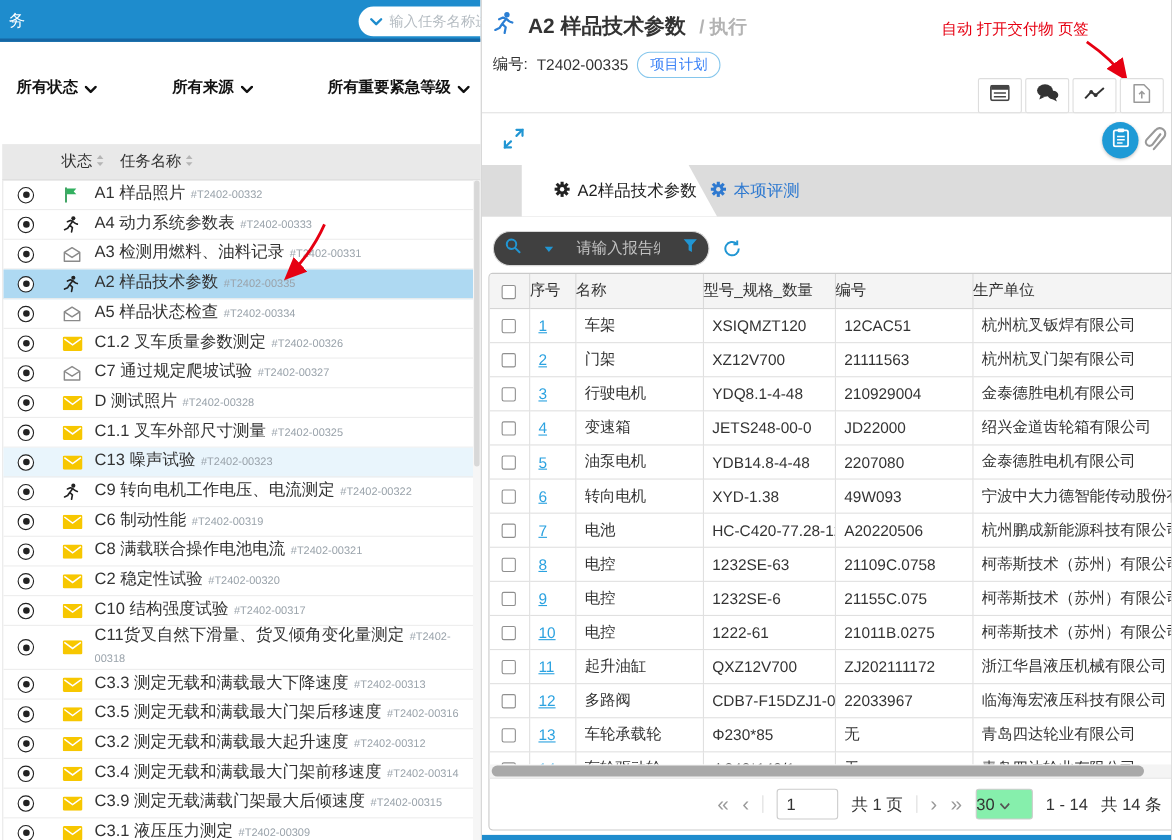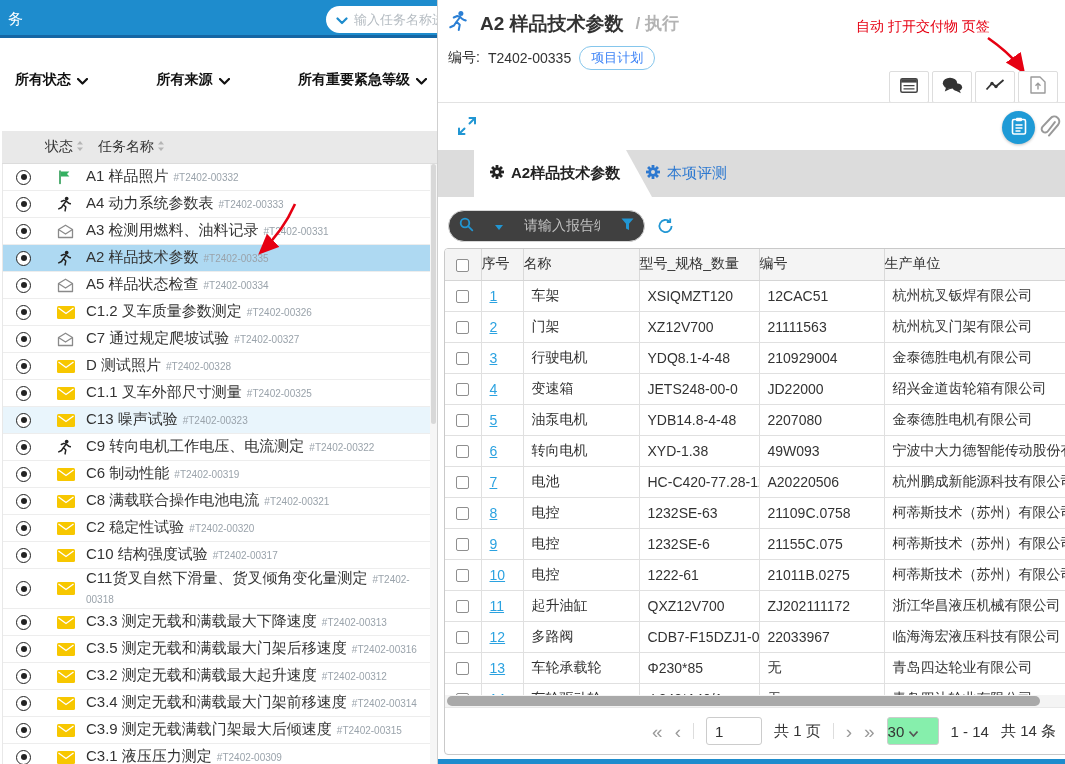--- a/index.html
+++ b/index.html
@@ -9,21 +9,21 @@
   
   .left-panel { position:absolute; left:0; top:0; width:437px; height:764px; background:#fff; overflow:hidden; }
   .topbar { position:relative; height:38px; background:#1e8ccd; border-bottom:3px solid #1566a4; }
   .app-label { position:absolute; left:8px; top:10px; color:#fff; font-size:15px; }
   .top-search { position:absolute; left:326px; top:6px; width:150px; height:27px; background:#fff; border-radius:14px; display:flex; align-items:center; padding-left:10px; gap:6px; }
   .top-search .ph { color:#b5bcc2; font-size:13px; white-space:nowrap; }
   .filters { margin-top:27px; display:flex; justify-content:space-between; align-items:center; padding:0 10px 0 15px; font-size:14px; font-weight:bold; color:#111; height:30px; }
   .filter { display:flex; align-items:center; gap:6px; cursor:pointer; }
   .list-header { position:absolute; top:131px; left:2px; right:0; height:33px; background:#e9e9e9; border-bottom:1px solid #dcdcdc; display:flex; align-items:center; font-size:14px; color:#333; }
   .lh-item { display:flex; align-items:center; gap:3px; cursor:pointer; }
-  .lh-status { margin-left:43px; }
+  .lh-status { margin-left:54px; }
   .lh-name { margin-left:14px; }
   .task-list { position:absolute; top:164px; left:2px; right:7px; bottom:0; overflow:hidden; border-left:1px solid #e8e8e8; }
   .task-row { display:flex; align-items:center; height:27px; border-bottom:1px solid #ededed; font-size:15px; color:#333; overflow:hidden; }
   .task-row.two-line { height:40px; }
   .task-row.selected { background:#aed9f2; }
   .task-row.hover { background:#e9f5fc; }
   .radio { width:15px; height:15px; border:1.5px solid #222; border-radius:50%; margin-left:13px; flex:none; display:flex; align-items:center; justify-content:center; background:#fff; }
   .radio .dot { width:6px; height:6px; background:#222; border-radius:50%; }
   .ticon { width:20px; margin-left:26px; flex:none; display:flex; align-items:center; }
   .ttext { flex:1; margin-left:9px; line-height:18px; overflow:hidden; }
@@ -42,21 +42,21 @@
   .annotation { position:absolute; left:418px; top:18px; color:#e60012; font-size:14px; }
   .toolbar { position:absolute; top:71px; right:7px; display:flex; gap:3px; }
   .tbtn { width:40px; height:32px; border:1px solid #ddd; background:#fff; border-radius:2px; display:flex; align-items:center; justify-content:center; cursor:pointer; }
   .hline { position:absolute; top:102px; left:0; right:0; height:1px; background:#e2e2e2; }
   .expand { position:absolute; left:18px; top:115px; cursor:pointer; display:flex; }
   .float-btns { position:absolute; top:111px; right:3px; display:flex; align-items:center; gap:3px; }
   .circle-btn { width:33px; height:33px; border-radius:50%; background:#1e9ad6; display:flex; align-items:center; justify-content:center; cursor:pointer; box-shadow:0 1px 3px rgba(0,0,0,.25); }
   .clip { display:flex; cursor:pointer; }
   .tabbar { position:absolute; top:150px; left:0; right:0; height:47px; background:#dcdcdc; }
   .tab { position:absolute; top:0; height:47px; display:flex; align-items:center; gap:7px; font-size:15px; cursor:pointer; }
-  .tab.active { left:36px; width:178px; background:#fff; clip-path:polygon(0 0,calc(100% - 26px) 0,100% 100%,0 100%); padding-left:16px; color:#222; font-weight:bold; }
+  .tab.active { left:36px; width:178px; background:#fff; clip-path:polygon(0 0,calc(100% - 26px) 0,100% 100%,0 100%); padding-left:30px; color:#222; font-weight:normal; }
   .tab.second { left:200px; color:#2e79d0; padding-left:8px; }
   .report-search { position:absolute; top:210px; left:10px; width:197px; height:32px; border:1px solid #d7d7d7; border-radius:16px; display:flex; align-items:center; padding:0 10px; gap:21px; background:#404040; }
   .rs-ph { flex:1; color:#c2c2c2; font-size:14px; white-space:nowrap; overflow:hidden; }
   .refresh { position:absolute; top:218px; left:219px; display:flex; cursor:pointer; }
 
   .tablebox { position:absolute; top:248px; left:6px; width:691px; height:507px; border:1px solid #c9c9c9; border-radius:4px; overflow:hidden; background:#fff; }
   .tscroll { height:446px; overflow:hidden; }
   table { border-collapse:collapse; table-layout:fixed; width:689px; font-size:14px; color:#333; }
   th { background:#f4f4f4; font-weight:normal; height:31px; border-bottom:1px solid #d5d5d5; border-right:1px solid #d9d9d9; text-align:left; color:#333; }
   td { height:31px; border-bottom:1px solid #e0e0e0; border-right:1px solid #e0e0e0; padding:0 8px; white-space:nowrap; overflow:hidden; background:#fff; }

